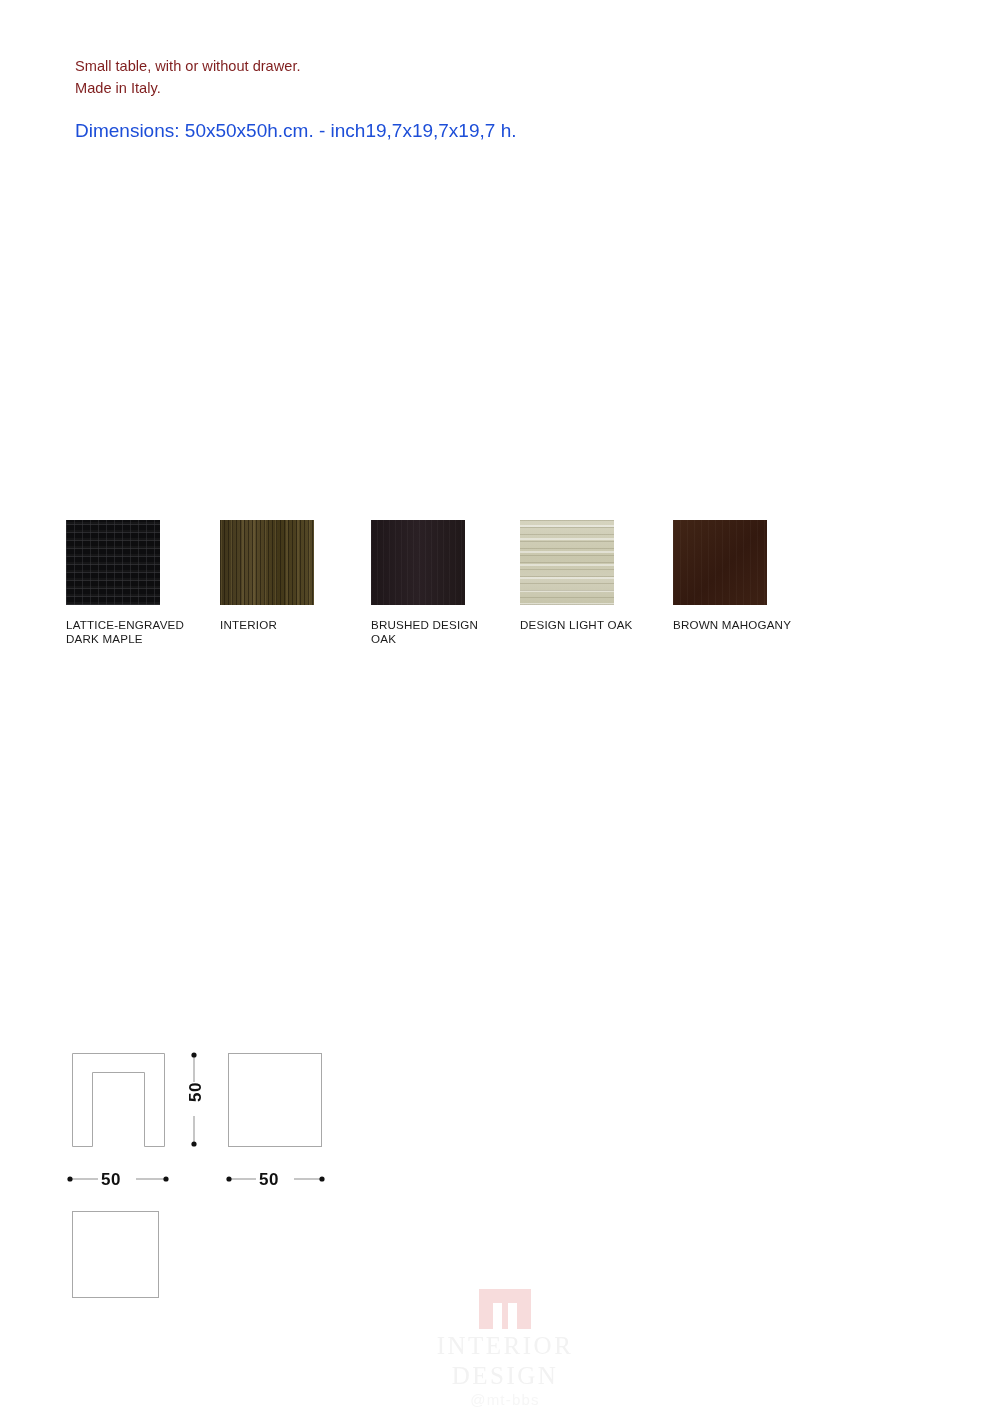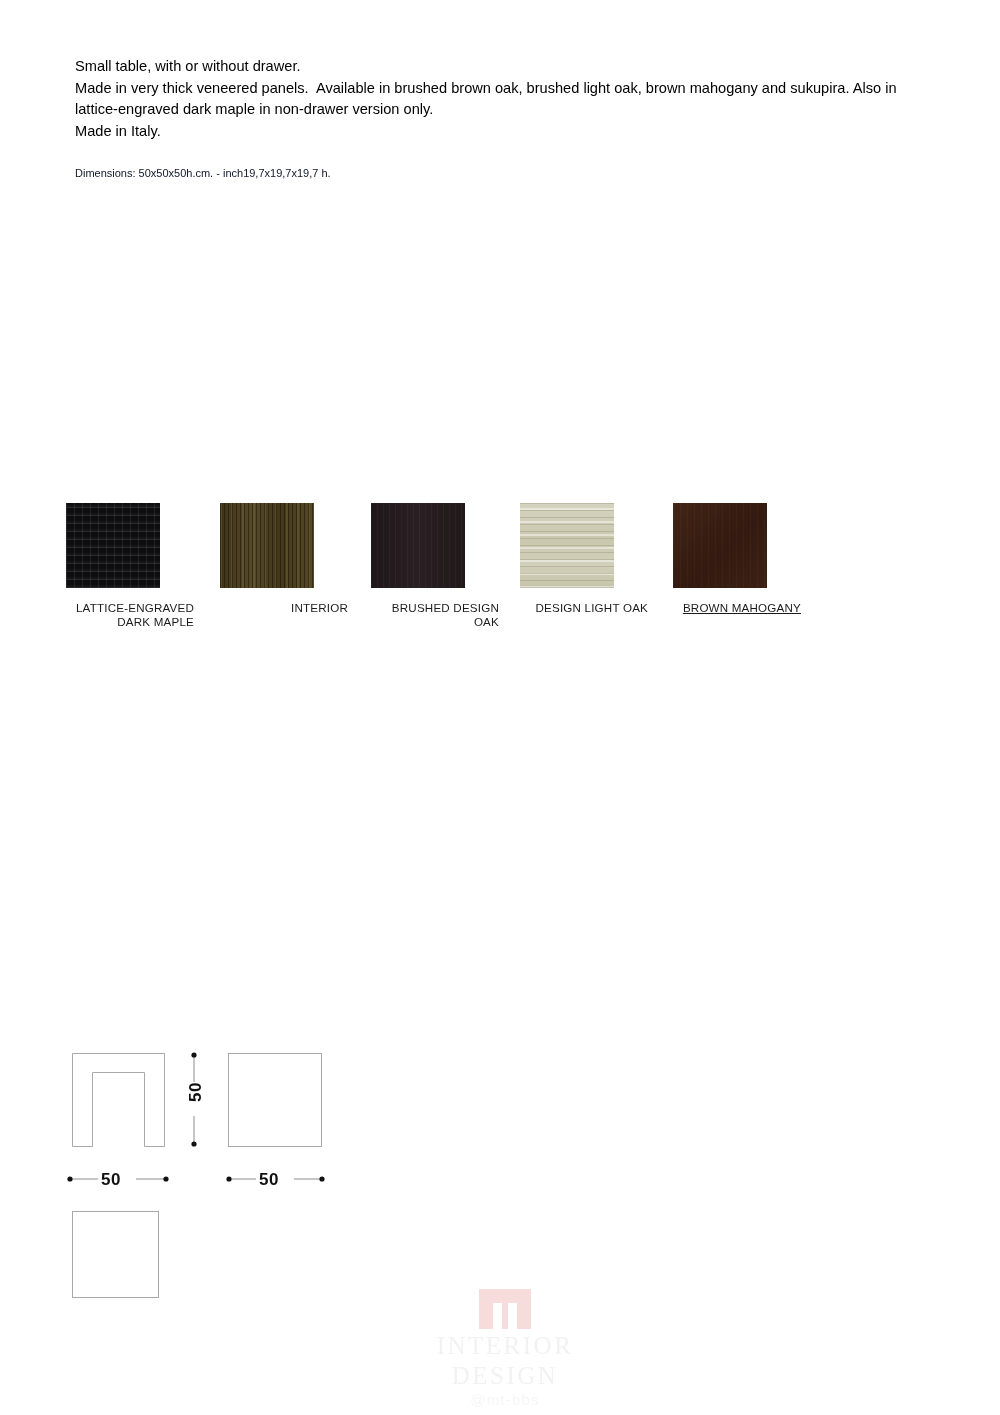--- a/index.html
+++ b/index.html
@@ -19,42 +19,41 @@
   
   #description {
     position: absolute;
     left: 75px;
     top: 56px;
     width: 840px;
   }
   #description .line {
     font-size: 14.6px;
     line-height: 21.5px;
-    color: #000000;
+    color: #7f1d1d;
     white-space: pre-wrap;
   }
   #description .spacer { height: 21px; }
   #dimensions-line {
-    font-size: 11px;
+    font-size: 19px;
     line-height: 21.5px;
-    color: #0f172a;
+    color: #1d4ed8;
   }
 
   
   #finishes {
     position: absolute;
     left: 66px;
     top: 503px;
     width: 880px;
   }
   .swatch-item {
     position: absolute;
-    top: 0;
+    top: 17px;
     width: 150px;
-    text-align: right;
   }
   .swatch-chip {
     width: 94px;
     height: 85px;
     position: relative;
     overflow: hidden;
   }
   .swatch-label {
     margin-top: 13px;
     font-size: 11.6px;
@@ -173,21 +172,20 @@
     color: #f6f6f6;
     line-height: 18px;
     font-family: "Liberation Sans", sans-serif;
   }
 </style>
 </head>
 <body>
 
 <div id="description">
   <div class="line">Small table, with or without drawer.</div>
-  <div class="line">Made in very thick veneered panels.  Available in brushed brown oak, brushed light oak, brown mahogany and sukupira. Also in lattice-engraved dark maple in non-drawer version only.</div>
   <div class="line">Made in Italy.</div>
   <div class="spacer"></div>
   <div id="dimensions-line">Dimensions: 50x50x50h.cm. - inch19,7x19,7x19,7 h.</div>
 </div>
 
 <div id="finishes">
 
   <div class="swatch-item" style="left:0px;">
     <div class="swatch-chip tex-lattice"></div>
     <div class="swatch-label">LATTICE-ENGRAVED DARK MAPLE</div>
@@ -201,21 +199,21 @@
   <div class="swatch-item" style="left:305px;">
     <div class="swatch-chip tex-brown-oak"></div>
     <div class="swatch-label">BRUSHED DESIGN OAK</div>
   </div>
 
   <div class="swatch-item" style="left:454px;">
     <div class="swatch-chip tex-light-oak"></div>
     <div class="swatch-label">DESIGN LIGHT OAK</div>
   </div>
 
-  <div class="swatch-item" style="left:607px;text-decoration:underline;">
+  <div class="swatch-item" style="left:607px;">
     <div class="swatch-chip tex-mahogany"></div>
     <div class="swatch-label">BROWN MAHOGANY</div>
   </div>
 
 </div>
 
 <svg id="drawings" width="1000" height="1415" viewBox="0 0 1000 1415">
 
   <g>
     <path d="M 72.5 1053.5 L 164.5 1053.5 L 164.5 1146.5 L 144.5 1146.5

